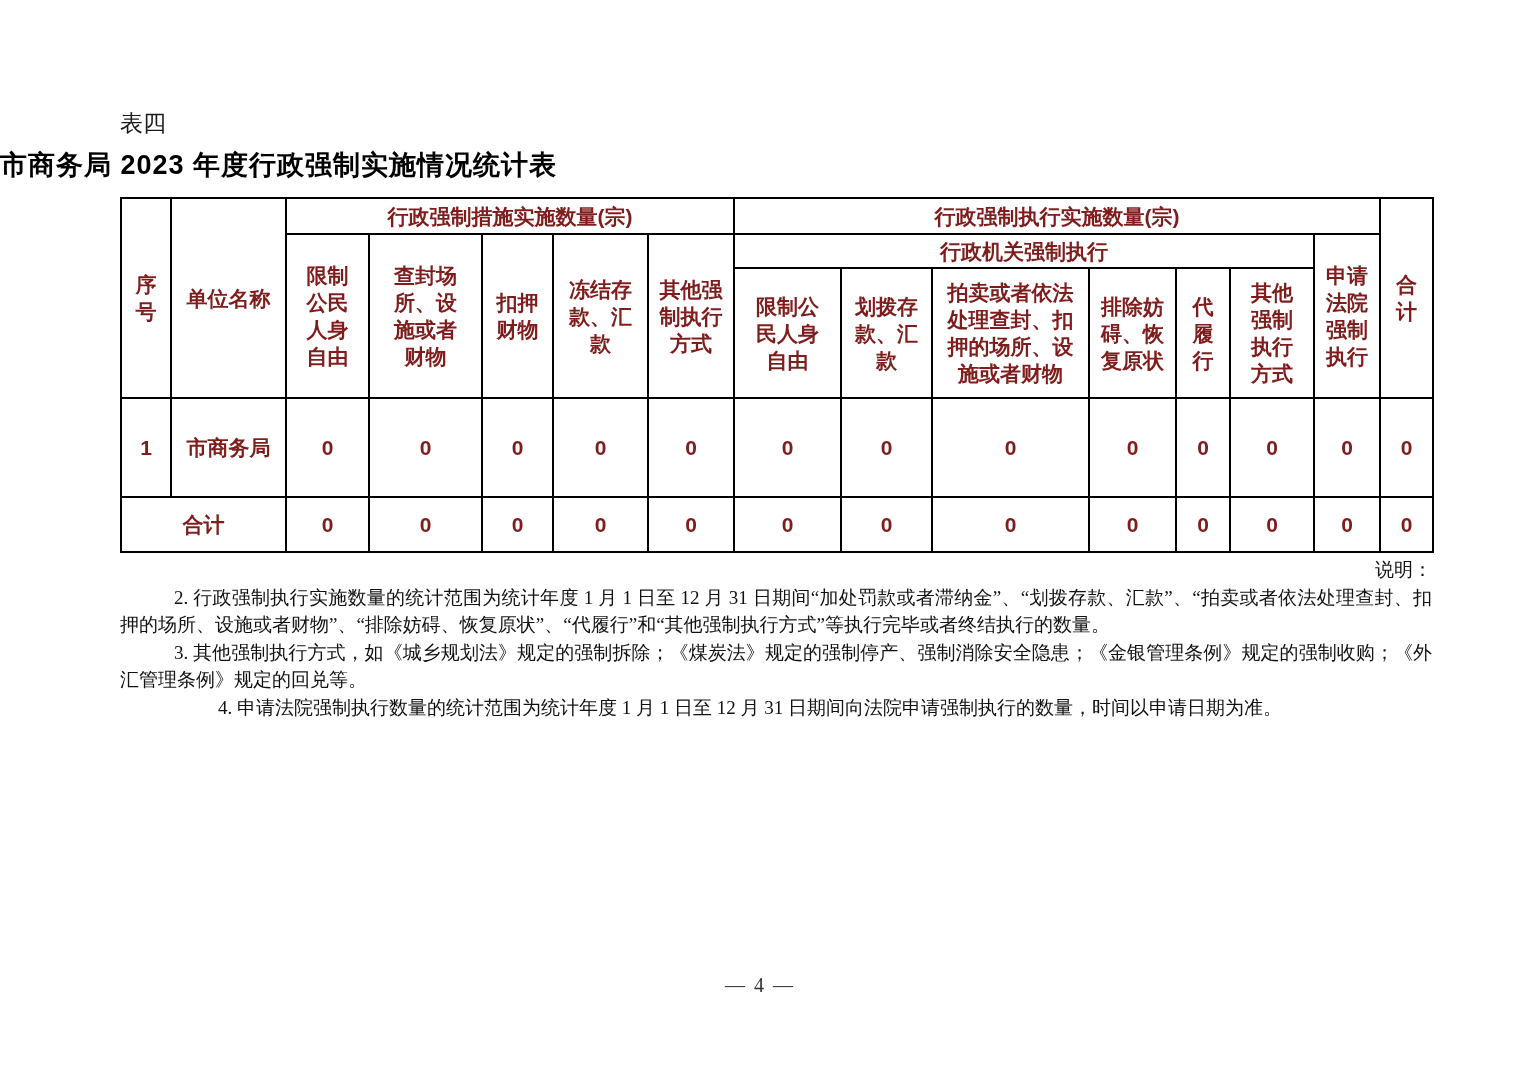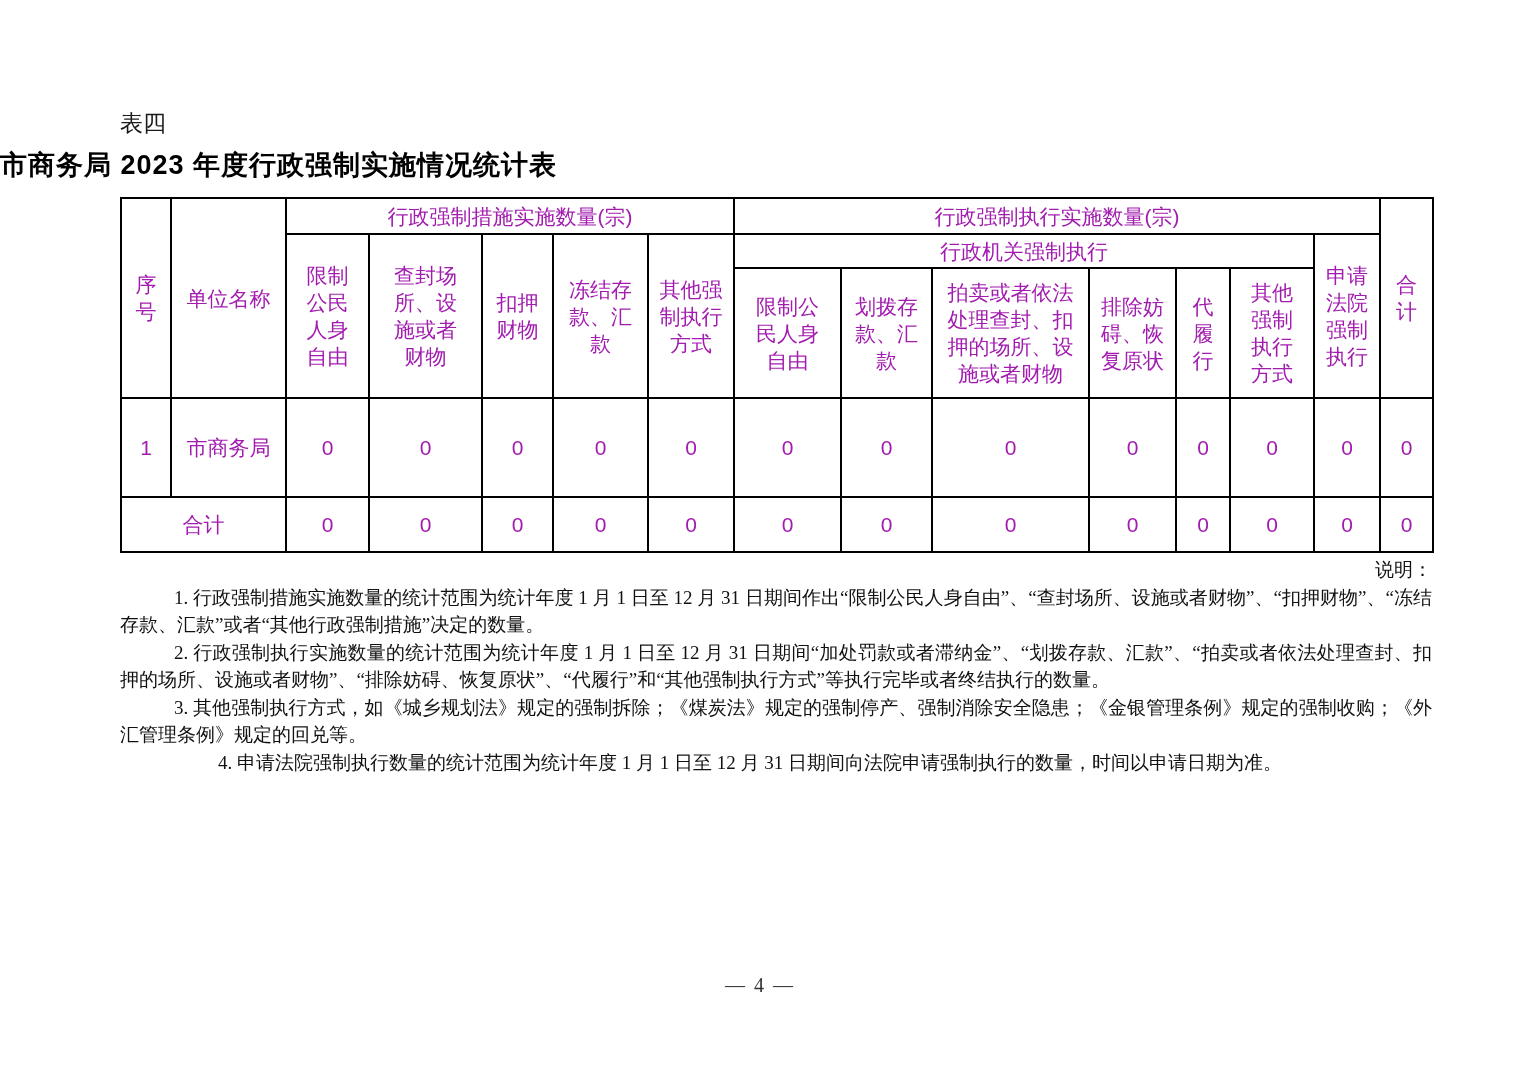--- a/index.html
+++ b/index.html
@@ -24,22 +24,22 @@
   table.stats{
     position:absolute;left:120px;top:197px;
     width:1312px;
     border-collapse:collapse;table-layout:fixed;
   }
   table.stats td{
     border:2px solid #000;
     text-align:center;vertical-align:middle;
     padding:0;
     font-family:"Liberation Sans", sans-serif;
-    font-weight:normal;font-size:21px;line-height:27px;
-    color:#a21caf;
+    font-weight:bold;font-size:21px;line-height:27px;
+    color:#7f1d1d;
     overflow:hidden;
   }
   tr.rA{height:36px}
   tr.rB{height:34px}
   tr.rC{height:130px}
   tr.dataRow{height:99px}
   tr.totalRow{height:55px}
   .wrap{
     display:inline-block;
     word-break:break-all;
@@ -162,21 +162,20 @@
       <td class="val">0</td>
       <td class="val">0</td>
       <td class="val">0</td>
       <td class="val">0</td>
     </tr>
   </tbody>
     </table>
 
   <div class="notes">
     <p class="shuoming">说明：</p>
-    <p class="n">1. 行政强制措施实施数量的统计范围为统计年度 1 月 1 日至 12 月 31 日期间作出“限制公民人身自由”、“查封场所、设施或者财物”、“扣押财物”、“冻结存款、汇款”或者“其他行政强制措施”决定的数量。</p>
     <p class="n">2. 行政强制执行实施数量的统计范围为统计年度 1 月 1 日至 12 月 31 日期间“加处罚款或者滞纳金”、“划拨存款、汇款”、“拍卖或者依法处理查封、扣押的场所、设施或者财物”、“排除妨碍、恢复原状”、“代履行”和“其他强制执行方式”等执行完毕或者终结执行的数量。</p>
     <p class="n">3. 其他强制执行方式，如《城乡规划法》规定的强制拆除；《煤炭法》规定的强制停产、强制消除安全隐患；《金银管理条例》规定的强制收购；《外汇管理条例》规定的回兑等。</p>
     <p class="n n4">4. 申请法院强制执行数量的统计范围为统计年度 1 月 1 日至 12 月 31 日期间向法院申请强制执行的数量，时间以申请日期为准。</p>
   </div>
 
   <div class="pagenum">— 4 —</div>
 
 </div>
 
 </body></html>

